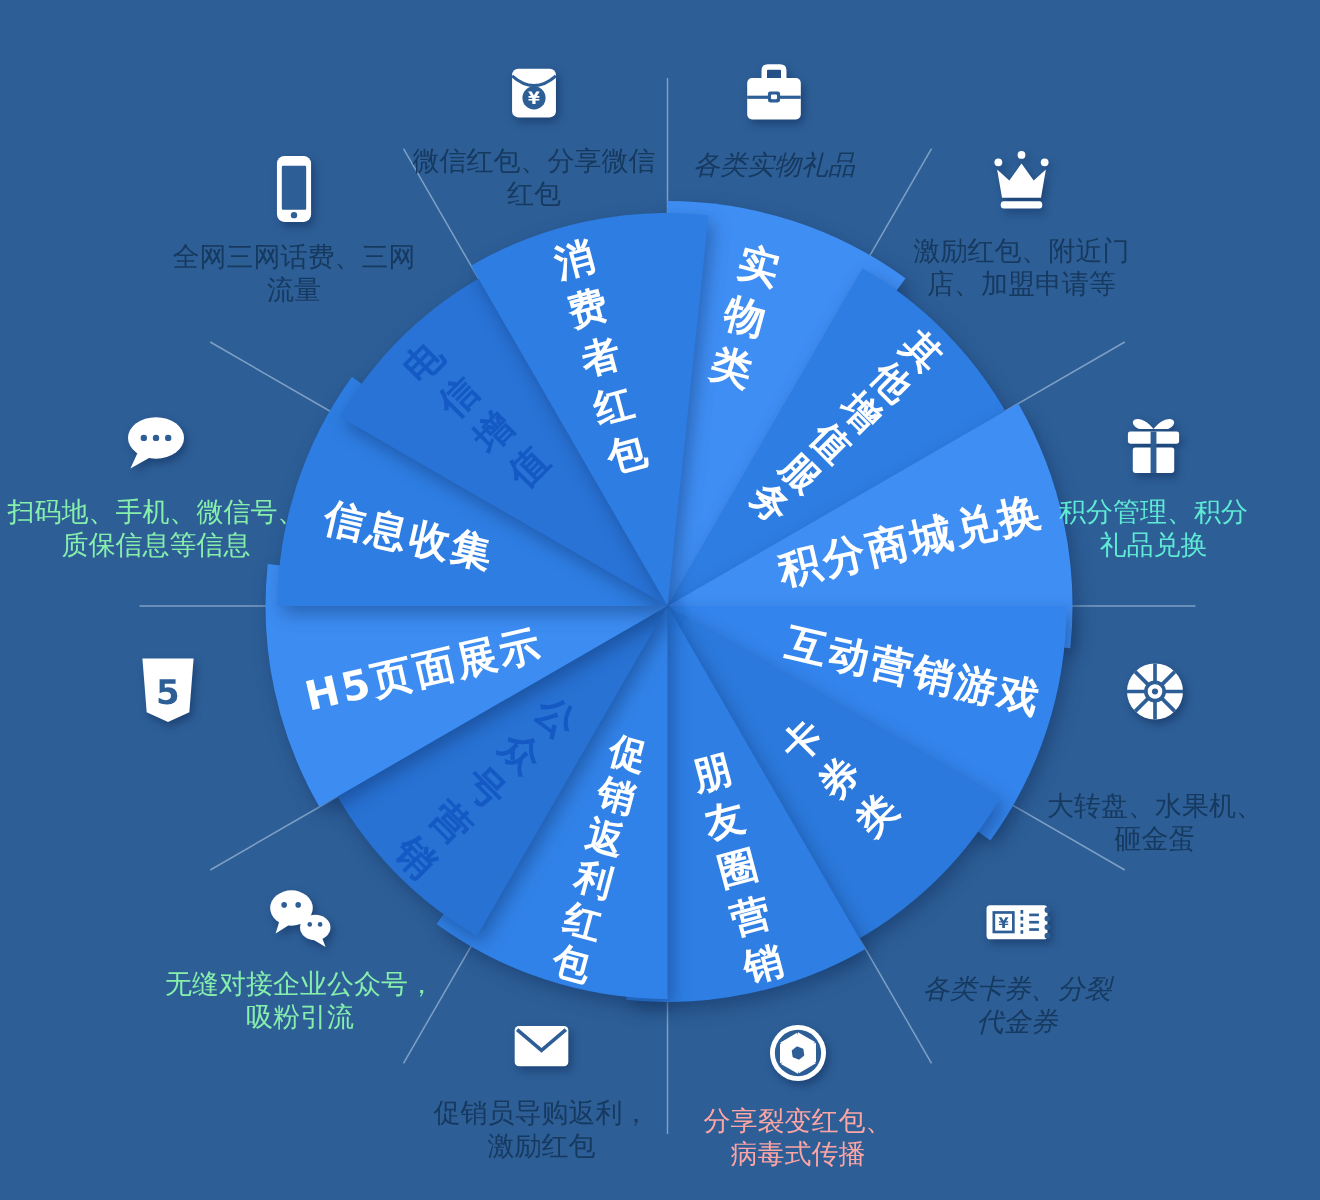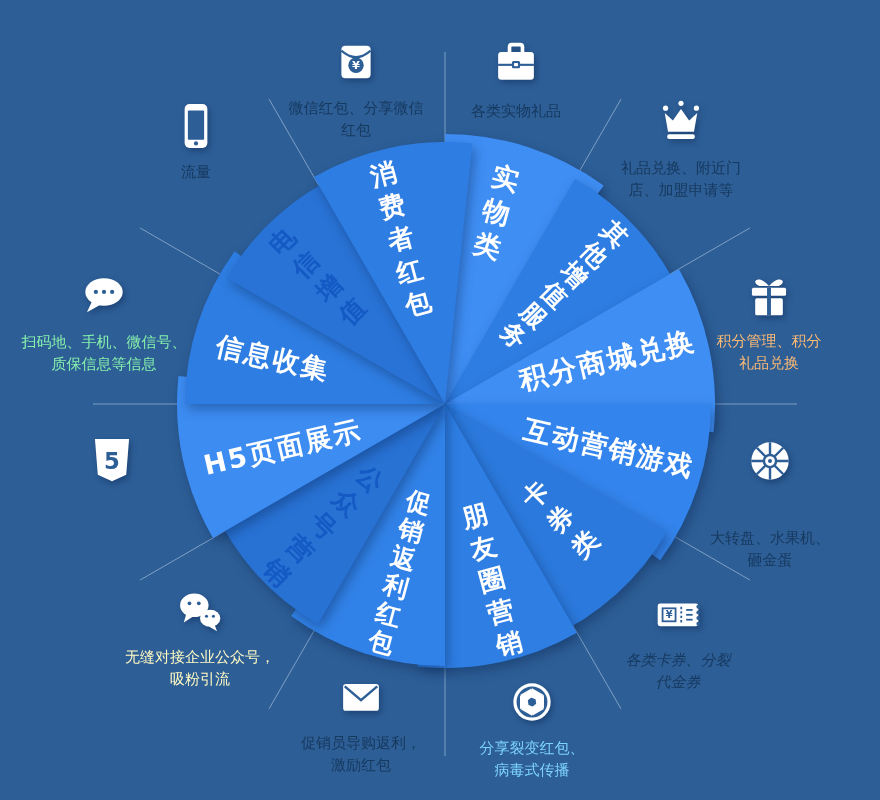--- a/index.html
+++ b/index.html
@@ -7,21 +7,21 @@
     width:880px;height:800px;overflow:hidden;
     font-family:"DejaVu Sans","Liberation Sans",sans-serif;
   }
   .stage{position:relative;width:880px;height:800px;}
   svg.wheel{position:absolute;left:0;top:0;}
   .petal{filter:drop-shadow(3px 5px 6px rgba(8,35,80,.38));}
   .petal-label-text{font-weight:bold;}
   .sat{position:absolute;width:200px;display:flex;flex-direction:column;align-items:center;}
   .sat .icon{width:52px;height:52px;}
   .sat .icon svg{width:52px;height:52px;display:block;filter:drop-shadow(2px 3px 3px rgba(8,35,80,.45));}
-  .sat .lines{margin-top:9px;text-align:center;font-size:15px;line-height:22px;}
+  .sat .lines{margin-top:9px;text-align:center;font-size:18px;line-height:22px;}
 </style>
 </head>
 <body style="background: rgb(45, 94, 150);">
 
 <div class="stage" style="background: rgb(45, 94, 150);">
   <svg class="wheel" id="wheel-svg" width="880" height="800" viewBox="0 0 880 800">
       <g stroke="rgba(205,225,248,0.5)" stroke-width="1">
         <line x1="695" y1="404" x2="797" y2="404"></line>
         <line x1="661.5063509461097" y1="529" x2="749.8409421321224" y2="580"></line>
         <line x1="570" y1="620.5063509461097" x2="621" y2="708.8409421321223"></line>
@@ -127,50 +127,50 @@
       <div class="sat" style="left: 416px; top: 39px;">
     <div class="icon">
           <svg viewBox="0 0 64 64">
             <path d="M24 16 L24 10 Q24 7 27 7 L37 7 Q40 7 40 10 L40 16" fill="none" stroke="#ffffff" stroke-width="4.5"></path>
             <rect x="10" y="16" width="44" height="34" rx="4" fill="#ffffff"></rect>
             <rect x="10" y="30.5" width="44" height="2.6" fill="#2d5e96"></rect>
             <rect x="27" y="27" width="10" height="9" rx="2" fill="#2d5e96"></rect>
             <rect x="29.5" y="29.5" width="5" height="4" rx="1" fill="#ffffff"></rect>
           </svg>
         </div>
-    <div class="lines" style="color: rgb(22, 57, 95);">
+    <div class="lines" style="color: rgb(22, 57, 95); font-style: italic;">
           <div>各类实物礼品</div>
         </div>
   </div>
       <div class="sat" style="left: 581px; top: 96px;">
     <div class="icon">
           <svg viewBox="0 0 64 64">
             <circle cx="13" cy="15" r="3.2" fill="#ffffff"></circle>
             <circle cx="32" cy="9" r="3.2" fill="#ffffff"></circle>
             <circle cx="51" cy="15" r="3.2" fill="#ffffff"></circle>
             <path d="M12 21 L22 30 L32 16 L42 30 L52 21 L48 44 L16 44 Z" fill="#ffffff"></path>
             <rect x="15" y="47" width="34" height="6" rx="2.5" fill="#ffffff"></rect>
           </svg>
         </div>
     <div class="lines" style="color: rgb(22, 57, 95);">
-          <div>礼品兑换、附近门</div>
+          <div>激励红包、附近门</div>
           <div>店、加盟申请等</div>
         </div>
   </div>
       <div class="sat" style="left: 669px; top: 269px;">
     <div class="icon">
           <svg viewBox="0 0 64 64">
             <path d="M32 21 C20 6 8 15 20 21 Z" fill="#ffffff"></path>
             <path d="M32 21 C44 6 56 15 44 21 Z" fill="#ffffff"></path>
             <rect x="11" y="23" width="42" height="10" rx="2" fill="#ffffff"></rect>
             <rect x="15" y="36" width="34" height="21" rx="2" fill="#ffffff"></rect>
             <rect x="29.6" y="23" width="4.8" height="34" fill="#2d5e96"></rect>
           </svg>
         </div>
-    <div class="lines" style="color: #fdba74; font-family: Liberation Serif, serif;">
+    <div class="lines" style="color: #5eead4; font-family: Liberation Serif, serif;">
           <div>积分管理、积分</div>
           <div>礼品兑换</div>
         </div>
   </div>
       <div class="sat" style="left: 670px; top: 435px;">
     <div class="icon">
           <svg viewBox="0 0 64 64">
             <circle cx="32" cy="32" r="23" fill="#ffffff"></circle>
             <g stroke="#2d5e96" stroke-width="3">
               <line x1="9" y1="32" x2="55" y2="32"></line>
@@ -220,21 +220,21 @@
             <g fill="#ffffff">
               <path d="M32 15 L46 23 L40 30 L30 26 Z"></path>
               <path d="M32 15 L46 23 L40 30 L30 26 Z" transform="rotate(60 32 32)"></path>
               <path d="M32 15 L46 23 L40 30 L30 26 Z" transform="rotate(120 32 32)"></path>
               <path d="M32 15 L46 23 L40 30 L30 26 Z" transform="rotate(180 32 32)"></path>
               <path d="M32 15 L46 23 L40 30 L30 26 Z" transform="rotate(240 32 32)"></path>
               <path d="M32 15 L46 23 L40 30 L30 26 Z" transform="rotate(300 32 32)"></path>
             </g>
           </svg>
         </div>
-    <div class="lines" style="color: #7dd3fc;">
+    <div class="lines" style="color: #fca5a5;">
           <div>分享裂变红包、</div>
           <div>病毒式传播</div>
         </div>
   </div>
       <div class="sat" style="left: 261px; top: 671px;">
     <div class="icon">
           <svg viewBox="0 0 64 64">
             <rect x="10" y="16" width="44" height="33" rx="3.5" fill="#ffffff"></rect>
             <path d="M12 19 L32 36 L52 19" fill="none" stroke="#2d5e96" stroke-width="3"></path>
           </svg>
@@ -250,21 +250,21 @@
             <ellipse cx="25" cy="25" rx="17.5" ry="14.5" fill="#ffffff"></ellipse>
             <path d="M15 36 L12 46 L23 39 Z" fill="#ffffff"></path>
             <circle cx="19" cy="22.5" r="2.3" fill="#2d5e96"></circle>
             <circle cx="30.5" cy="22.5" r="2.3" fill="#2d5e96"></circle>
             <ellipse cx="44.5" cy="41" rx="12.5" ry="10.5" fill="#ffffff"></ellipse>
             <path d="M50 49 L53 57 L43 51 Z" fill="#ffffff"></path>
             <circle cx="40" cy="38.5" r="1.9" fill="#2d5e96"></circle>
             <circle cx="48.5" cy="38.5" r="1.9" fill="#2d5e96"></circle>
           </svg>
         </div>
-    <div class="lines" style="color: #fef9c3;">
+    <div class="lines" style="color: #86efac;">
           <div>无缝对接企业公众号，</div>
           <div>吸粉引流</div>
         </div>
   </div>
       <div class="sat" style="left: 12px; top: 435px;">
     <div class="icon">
           <svg viewBox="0 0 64 64">
             <path d="M11 5 L53 5 L49.5 49 L32 57 L14.5 49 Z" fill="#ffffff"></path>
             <text x="32" y="42" text-anchor="middle" font-size="28" font-weight="bold" fill="#2d5e96">5</text>
           </svg>
@@ -289,17 +289,18 @@
   </div>
       <div class="sat" style="left: 96px; top: 100px;">
     <div class="icon">
           <svg viewBox="0 0 64 64">
             <rect x="18" y="5" width="28" height="54" rx="6" fill="#ffffff"></rect>
             <rect x="22" y="13" width="20" height="36" rx="1" fill="#2d5e96"></rect>
             <circle cx="32" cy="53.5" r="2.6" fill="#2d5e96"></circle>
           </svg>
         </div>
     <div class="lines" style="color: rgb(22, 57, 95);">
+          <div>全网三网话费、三网</div>
           <div>流量</div>
         </div>
   </div>
     </div>
 </div>
 
 </body></html>

